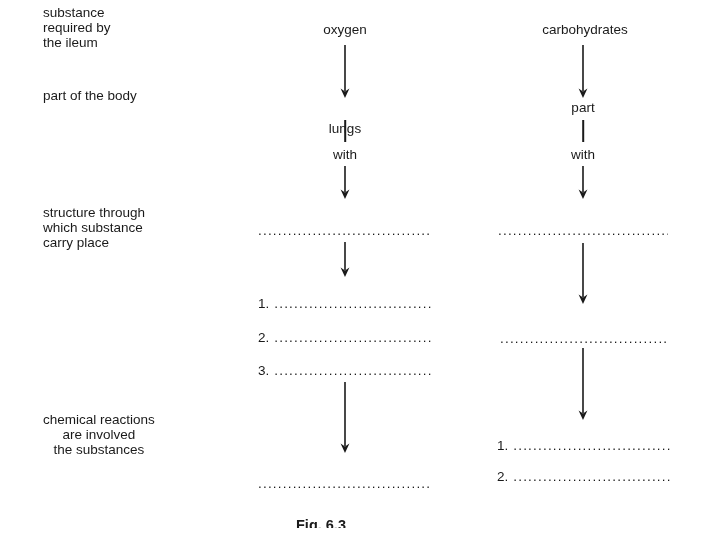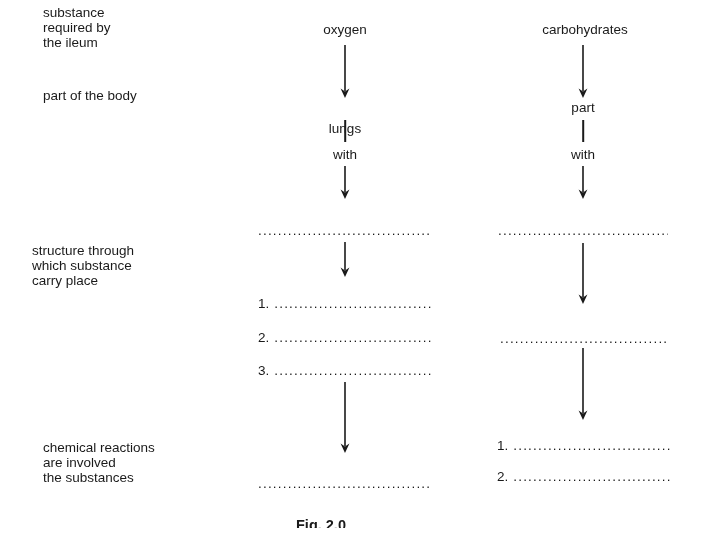--- a/index.html
+++ b/index.html
@@ -34,28 +34,28 @@
   <div class="lbl" style="left:43px; top:5px;">
     <span>substance</span>
     <span>required by</span>
     <span>the ileum</span>
   </div>
 
   <div class="lbl" style="left:43px; top:88px;">
     <span>part of the body</span>
   </div>
 
-  <div class="lbl" style="left:32px; top:205px;margin-top:38px;">
+  <div class="lbl" style="left:43px; top:205px;">
     <span>structure through</span>
     <span>which substance</span>
     <span>carry place</span>
   </div>
 
 
-  <div class="lbl" style="left:43px; top:440px;">
+  <div class="lbl" style="left:43px; top:412px;text-align:center;">
     <span>chemical reactions</span>
     <span>are involved</span>
     <span>the substances</span>
   </div>
 
   <div class="ctext" style="left:345px; top:22px;">oxygen</div>
 
   <div class="arrow" style="left:345px; top:45px;">
     <svg width="12" height="53" viewBox="0 0 12 53">
         <line x1="6" y1="0" x2="6" y2="46" stroke="#1a1a1a" stroke-width="1.6"></line>
@@ -145,16 +145,16 @@
   </div>
 
   <div class="blank" style="left:497px; top:438px; width:173px;">
     <span class="num">1.</span><span>..................................................</span>
   </div>
   <div class="blank" style="left:497px; top:469px; width:173px;">
     <span class="num">2.</span><span>..................................................</span>
   </div>
 
   <div class="caption-clip" style="left:296px; top:517px; width:70px;">
-    <div class="caption-text">Fig. 2.0</div>
+    <div class="caption-text">Fig. 6.3</div>
   </div>
 
 </div>
 
 </body></html>

